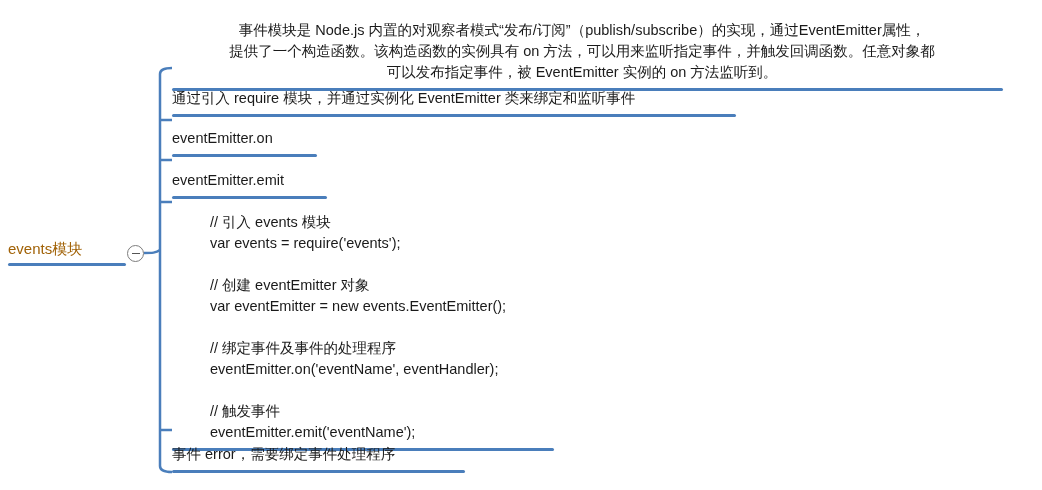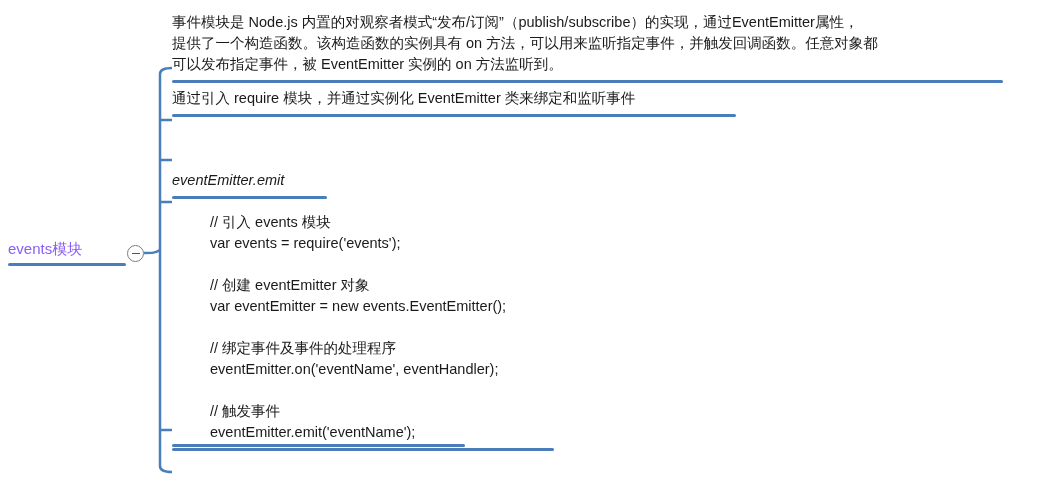--- a/index.html
+++ b/index.html
@@ -23,21 +23,21 @@
   
   .root-node {
     position: absolute;
     left: 8px;
     top: 240px;
     display: flex;
     align-items: center;
   }
   .root-label {
     font-size: 15px;
-    color: #8b5cf6;
+    color: #a16207;
     white-space: nowrap;
     padding-bottom: 4px;
   }
   .root-underline {
     position: absolute;
     left: 8px;
     top: 263px;
     width: 118px;
     height: 3px;
     background: #4a7ebb;
@@ -85,31 +85,31 @@
     color: #1a1a1a;
     white-space: pre-wrap;
     padding-bottom: 5px;
   }
   .branch-underline {
     height: 3px;
     background: #4a7ebb;
     border-radius: 2px;
   }
 
-  .b0 { top: 12px; }
+  .b0 { top: 20px; text-align: center; }
   .b0 .branch-text { width: 820px; }
   .b0 .branch-underline { width: 831px; }
 
   .b1 { top: 88px; }
   .b1 .branch-underline { width: 564px; }
 
   .b2 { top: 128px; }
   .b2 .branch-underline { width: 145px; }
 
-  .b3 { top: 170px; font-style: italic; }
+  .b3 { top: 170px; }
   .b3 .branch-underline { width: 155px; }
 
   .b4 { top: 212px; }
   .b4 .branch-text { font-size: 14.5px; line-height: 21px; margin-left: 38px; }
   .b4 .branch-underline { width: 382px; }
 
   .b5 { top: 444px; }
   .b5 .branch-underline { width: 293px; }
 </style>
 </head>
@@ -146,20 +146,24 @@
 提供了一个构造函数。该构造函数的实例具有 on 方法，可以用来监听指定事件，并触发回调函数。任意对象都
 可以发布指定事件，被 EventEmitter 实例的 on 方法监听到。</div>
     <div class="branch-underline"></div>
   </div>
 
   <div class="branch b1">
     <div class="branch-text">通过引入 require 模块，并通过实例化 EventEmitter 类来绑定和监听事件</div>
     <div class="branch-underline"></div>
   </div>
 
+  <div class="branch b2">
+    <div class="branch-text">eventEmitter.on</div>
+    <div class="branch-underline"></div>
+  </div>
 
   <div class="branch b3">
     <div class="branch-text">eventEmitter.emit</div>
     <div class="branch-underline"></div>
   </div>
 
   <div class="branch b4">
     <div class="branch-text">// 引入 events 模块
 var events = require('events');
 
@@ -168,16 +172,17 @@
 
 // 绑定事件及事件的处理程序
 eventEmitter.on('eventName', eventHandler);
 
 // 触发事件
 eventEmitter.emit('eventName');</div>
     <div class="branch-underline"></div>
   </div>
 
   <div class="branch b5">
+    <div class="branch-text">事件 error，需要绑定事件处理程序</div>
     <div class="branch-underline"></div>
   </div>
 
 </div>
 
 </body></html>

